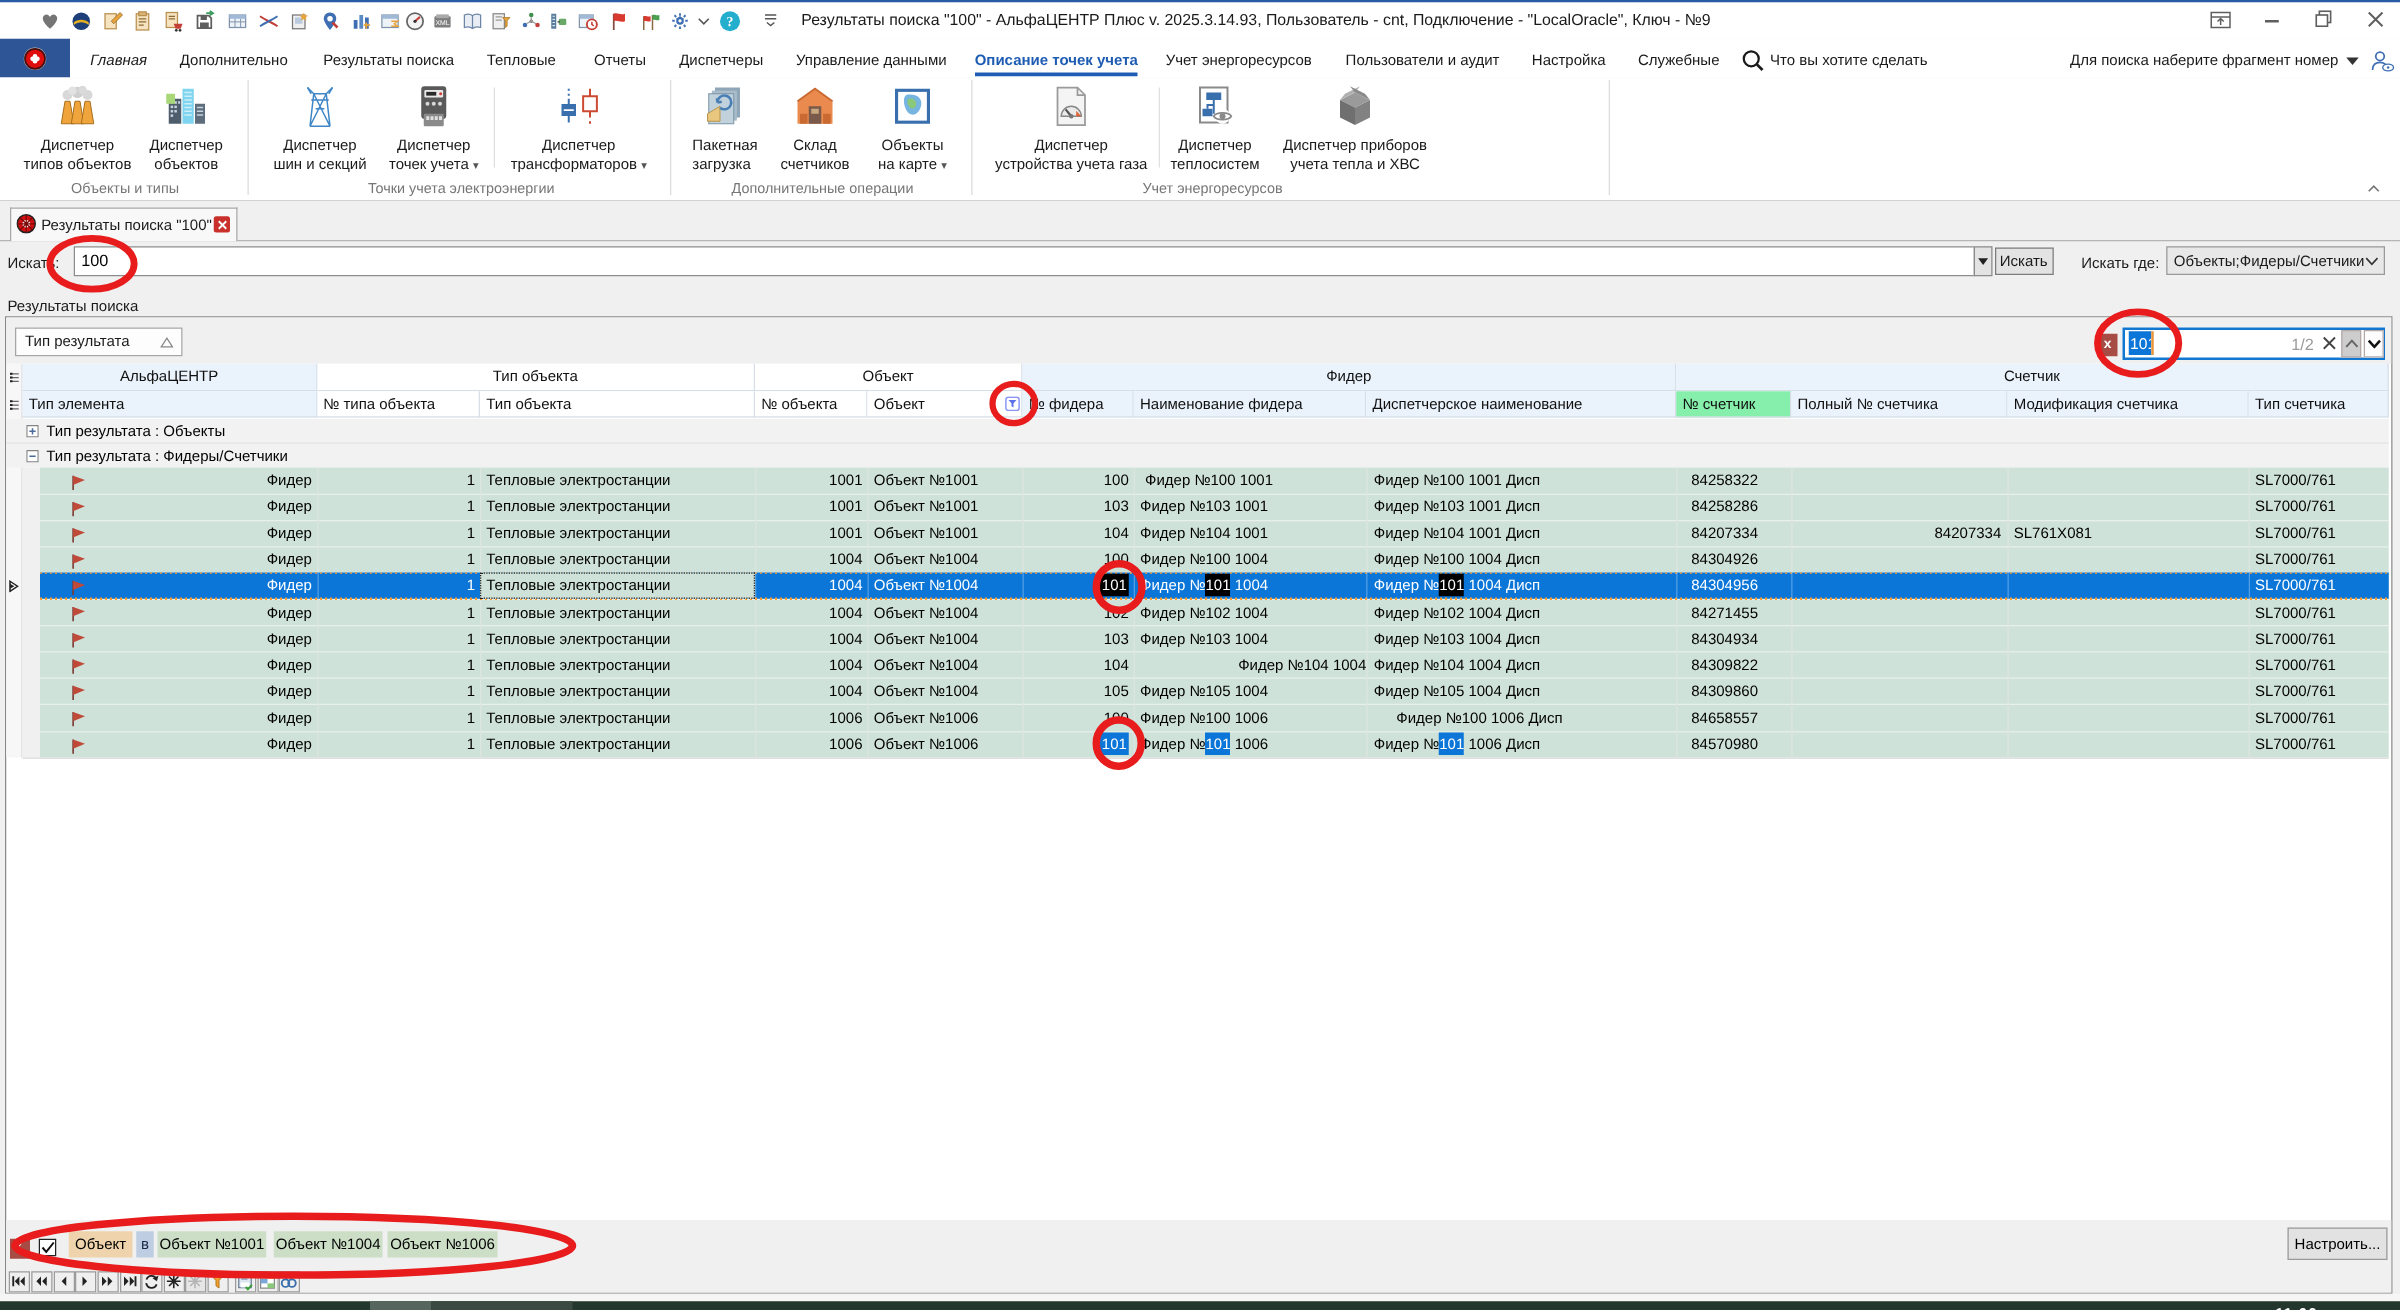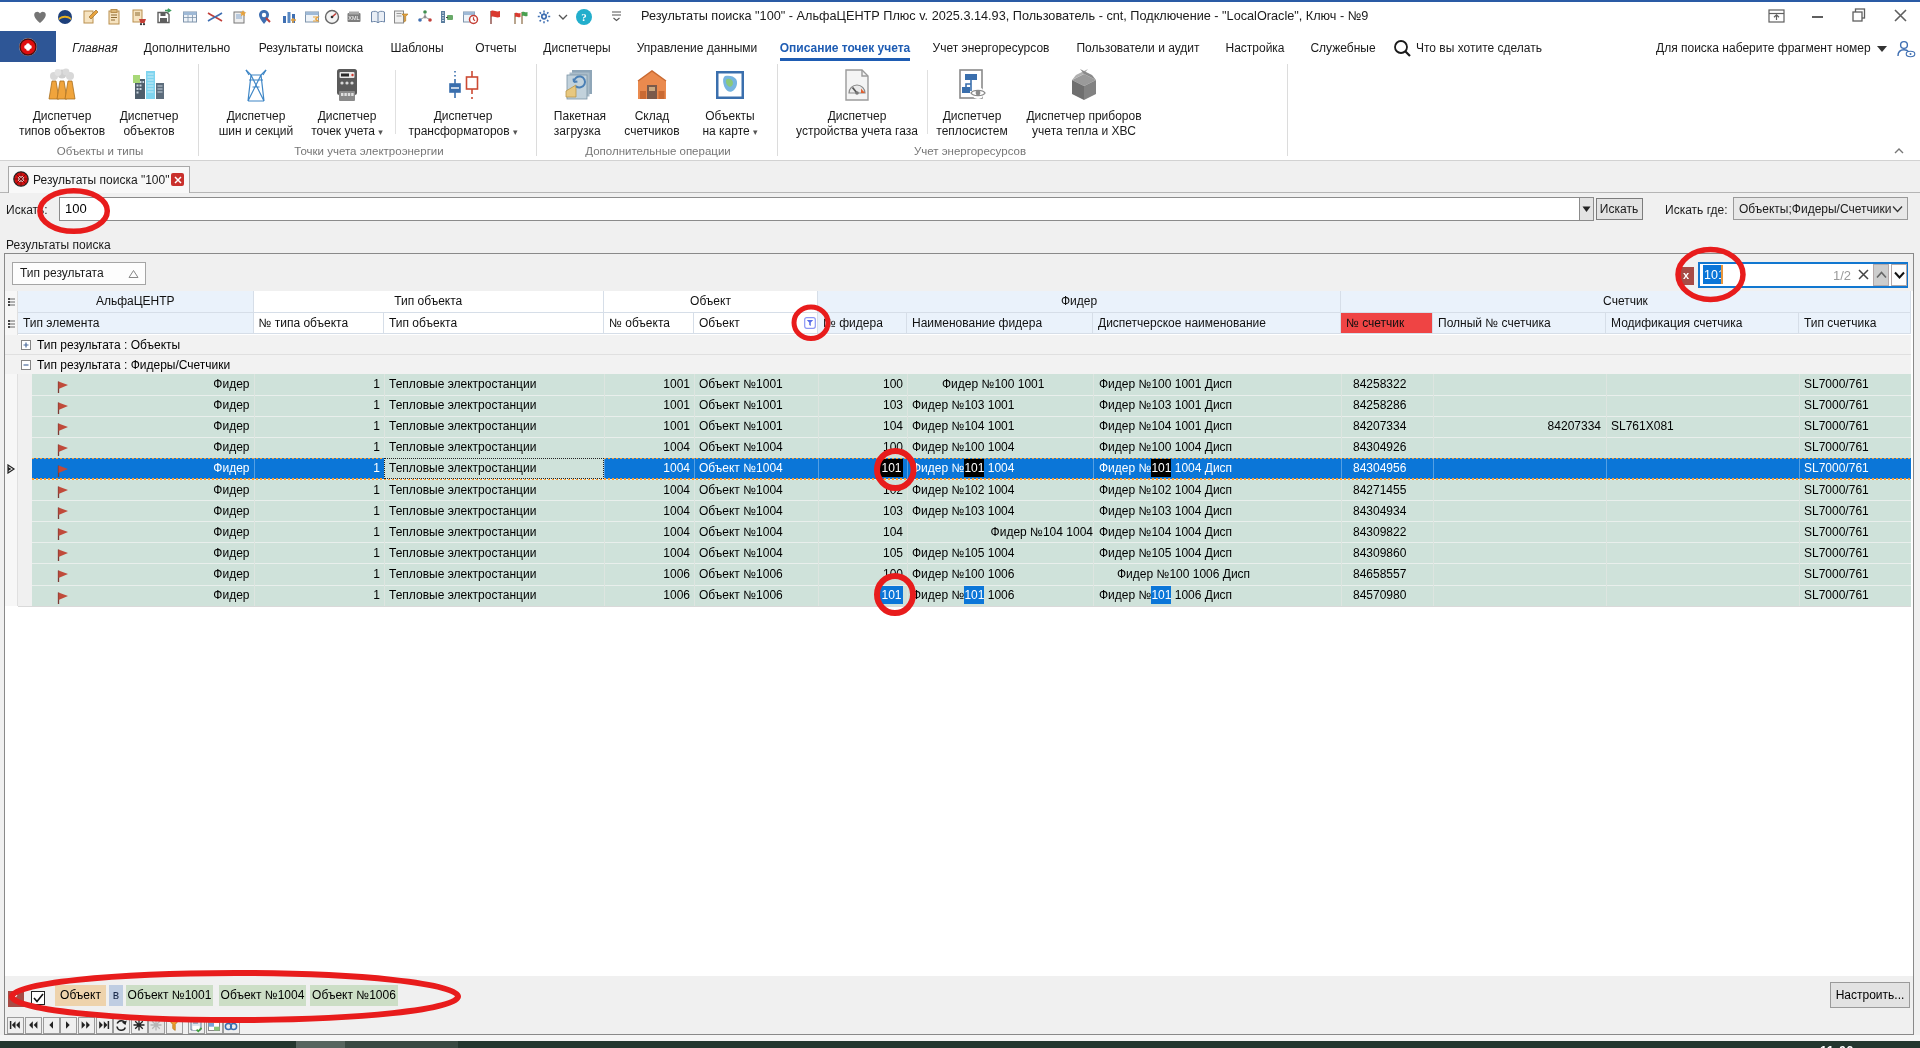--- a/index.html
+++ b/index.html
@@ -155,21 +155,21 @@
 <div class="abs" style="left:0;top:31px;width:1920px;height:31px;background:#ffffff;"></div>
 <div class="abs" style="left:0;top:31px;width:56px;height:31px;background:#2e5696;"></div>
 <svg class="abs" style="left:18px;top:37px" width="20" height="20">
     <circle cx="10" cy="10" r="9" fill="#c8c8c8"></circle>
     <circle cx="10" cy="10" r="8" fill="#e00d0d" stroke="#4a0f0f" stroke-width="1.4"></circle>
     <path d="M10 6.2 a1.9 1.9 0 0 1 1.9 1.9 a1.9 1.9 0 0 1 1.9 1.9 a1.9 1.9 0 0 1 -1.9 1.9 a1.9 1.9 0 0 1 -1.9 1.9 a1.9 1.9 0 0 1 -1.9 -1.9 a1.9 1.9 0 0 1 -1.9 -1.9 a1.9 1.9 0 0 1 1.9 -1.9 a1.9 1.9 0 0 1 1.9 -1.9Z" fill="#fff"></path>
   </svg>
 <div class="abs t12" style="left:95px;top:41px;transform:translateX(-50%);font-style:italic;">Главная</div>
 <div class="abs t12" style="left:187px;top:41px;transform:translateX(-50%);">Дополнительно</div>
 <div class="abs t12" style="left:311px;top:41px;transform:translateX(-50%);">Результаты поиска</div>
-<div class="abs t12" style="left:417px;top:41px;transform:translateX(-50%);">Шаблоны</div>
+<div class="abs t12" style="left:417px;top:41px;transform:translateX(-50%);">Тепловые</div>
 <div class="abs t12" style="left:496px;top:41px;transform:translateX(-50%);">Отчеты</div>
 <div class="abs t12" style="left:577px;top:41px;transform:translateX(-50%);">Диспетчеры</div>
 <div class="abs t12" style="left:697px;top:41px;transform:translateX(-50%);">Управление данными</div>
 <div class="abs t12" style="left:991px;top:41px;transform:translateX(-50%);">Учет энергоресурсов</div>
 <div class="abs t12" style="left:1138px;top:41px;transform:translateX(-50%);">Пользователи и аудит</div>
 <div class="abs t12" style="left:1255px;top:41px;transform:translateX(-50%);">Настройка</div>
 <div class="abs t12" style="left:1343px;top:41px;transform:translateX(-50%);">Служебные</div>
 <div class="abs" style="left:845px;top:41px;transform:translateX(-50%);font-size:12px;font-weight:bold;color:#1e5cb3;white-space:nowrap;">Описание точек учета</div>
 <div class="abs" style="left:780px;top:58px;width:130px;height:3px;background:#1e5cb3;"></div>
 <svg class="abs" style="left:1393px;top:39px" width="19" height="19">
@@ -389,21 +389,21 @@
 <div class="hcell" style="left:818px;top:291px;width:523px;height:21.5px;background:#eaf2fb;text-align:center;line-height:21px;">Фидер</div>
 <div class="hcell" style="left:1341px;top:291px;width:570px;height:21.5px;background:#eaf2fb;text-align:center;line-height:21px;">Счетчик</div>
 <div class="hcell" style="left:18px;top:312.5px;width:235.5px;height:21.5px;background:#eaf2fb;padding-left:5px;">Тип элемента</div>
 <div class="hcell" style="left:253.5px;top:312.5px;width:130.5px;height:21.5px;background:#ffffff;padding-left:5px;">№ типа объекта</div>
 <div class="hcell" style="left:384px;top:312.5px;width:220px;height:21.5px;background:#ffffff;padding-left:5px;">Тип объекта</div>
 <div class="hcell" style="left:604px;top:312.5px;width:90px;height:21.5px;background:#ffffff;padding-left:5px;">№ объекта</div>
 <div class="hcell" style="left:694px;top:312.5px;width:124px;height:21.5px;background:#ffffff;padding-left:5px;">Объект</div>
 <div class="hcell" style="left:818px;top:312.5px;width:89px;height:21.5px;background:#eaf2fb;padding-left:5px;">№ фидера</div>
 <div class="hcell" style="left:907px;top:312.5px;width:186px;height:21.5px;background:#eaf2fb;padding-left:5px;">Наименование фидера</div>
 <div class="hcell" style="left:1093px;top:312.5px;width:248px;height:21.5px;background:#eaf2fb;padding-left:5px;">Диспетчерское наименование</div>
-<div class="hcell" style="left:1341px;top:312.5px;width:92px;height:21.5px;background:#ef4444;padding-left:5px;">№ счетчик</div>
+<div class="hcell" style="left:1341px;top:312.5px;width:92px;height:21.5px;background:#86efac;padding-left:5px;">№ счетчик</div>
 <div class="hcell" style="left:1433px;top:312.5px;width:173px;height:21.5px;background:#eaf2fb;padding-left:5px;">Полный № счетчика</div>
 <div class="hcell" style="left:1606px;top:312.5px;width:193px;height:21.5px;background:#eaf2fb;padding-left:5px;">Модификация счетчика</div>
 <div class="hcell" style="left:1799px;top:312.5px;width:112px;height:21.5px;background:#eaf2fb;padding-left:5px;">Тип счетчика</div>
 <svg class="abs" style="left:804px;top:317px" width="12" height="12">
     <rect x="0.7" y="0.7" width="10.6" height="10.6" rx="2" fill="#fff" stroke="#8a97f5" stroke-width="1.2"></rect>
     <path d="M2.8 3 h6.4 l-2.4 2.6 v3.4 l-1.6 -1 v-2.4Z" fill="#5a6fe8"></path>
   </svg>
 <div class="abs" style="left:5px;top:335px;width:1906px;height:19.5px;background:#f2f2f2;border-bottom:1px solid #e0e0e0;box-sizing:border-box;"></div>
 <div class="abs" style="left:5px;top:354.5px;width:1906px;height:19.5px;background:#f2f2f2;"></div>
 <svg class="abs" style="left:21px;top:340px" width="10" height="10">
@@ -463,21 +463,21 @@
 <div class="abs" style="left:56px;top:377.5px;"><svg width="14" height="14" viewBox="0 0 14 14" style="vertical-align:-2px">
       <path d="M2.5 13 V1.5" stroke="#7a3a34" stroke-width="1.3"></path>
       <path d="M2.5 1.5 L12 5 L2.5 9Z" fill="#c04a3a"></path>
     </svg></div>
 <div class="cell" style="left:56px;top:374.0px;width:197.5px;line-height:21.1px;height:21.1px;color:#000;text-align:right;padding-right:4px;box-sizing:border-box;">Фидер</div>
 <div class="cell" style="left:253.5px;top:374.0px;width:130.5px;line-height:21.1px;height:21.1px;color:#000;text-align:right;padding-right:4px;box-sizing:border-box;">1</div>
 <div class="cell" style="left:384px;top:374.0px;width:220px;line-height:21.1px;height:21.1px;color:#000;text-align:left;padding-left:5px;box-sizing:border-box;">Тепловые электростанции</div>
 <div class="cell" style="left:604px;top:374.0px;width:90px;line-height:21.1px;height:21.1px;color:#000;text-align:right;padding-right:4px;box-sizing:border-box;">1001</div>
 <div class="cell" style="left:694px;top:374.0px;width:124px;line-height:21.1px;height:21.1px;color:#000;text-align:left;padding-left:5px;box-sizing:border-box;">Объект №1001</div>
 <div class="cell" style="left:818px;top:374.0px;width:89px;line-height:21.1px;height:21.1px;color:#000;text-align:right;padding-right:4px;box-sizing:border-box;">100</div>
-<div class="cell" style="left:937px;top:374.0px;width:186px;line-height:21.1px;height:21.1px;color:#000;text-align:left;padding-left:5px;box-sizing:border-box;">Фидер №100 1001</div>
+<div class="cell" style="left:911px;top:374.0px;width:186px;line-height:21.1px;height:21.1px;color:#000;text-align:left;padding-left:5px;box-sizing:border-box;">Фидер №100 1001</div>
 <div class="cell" style="left:1093px;top:374.0px;width:248px;line-height:21.1px;height:21.1px;color:#000;text-align:left;padding-left:6px;box-sizing:border-box;">Фидер №100 1001 Дисп</div>
 <div class="cell" style="left:1341px;top:374.0px;width:92px;line-height:21.1px;height:21.1px;color:#000;text-align:left;padding-left:12px;box-sizing:border-box;">84258322</div>
 <div class="cell" style="left:1799px;top:374.0px;width:112px;line-height:21.1px;height:21.1px;color:#000;text-align:left;padding-left:5px;box-sizing:border-box;">SL7000/761</div>
 <div class="abs" style="left:56px;top:398.6px;"><svg width="14" height="14" viewBox="0 0 14 14" style="vertical-align:-2px">
       <path d="M2.5 13 V1.5" stroke="#7a3a34" stroke-width="1.3"></path>
       <path d="M2.5 1.5 L12 5 L2.5 9Z" fill="#c04a3a"></path>
     </svg></div>
 <div class="cell" style="left:56px;top:395.1px;width:197.5px;line-height:21.1px;height:21.1px;color:#000;text-align:right;padding-right:4px;box-sizing:border-box;">Фидер</div>
 <div class="cell" style="left:253.5px;top:395.1px;width:130.5px;line-height:21.1px;height:21.1px;color:#000;text-align:right;padding-right:4px;box-sizing:border-box;">1</div>
 <div class="cell" style="left:384px;top:395.1px;width:220px;line-height:21.1px;height:21.1px;color:#000;text-align:left;padding-left:5px;box-sizing:border-box;">Тепловые электростанции</div>

